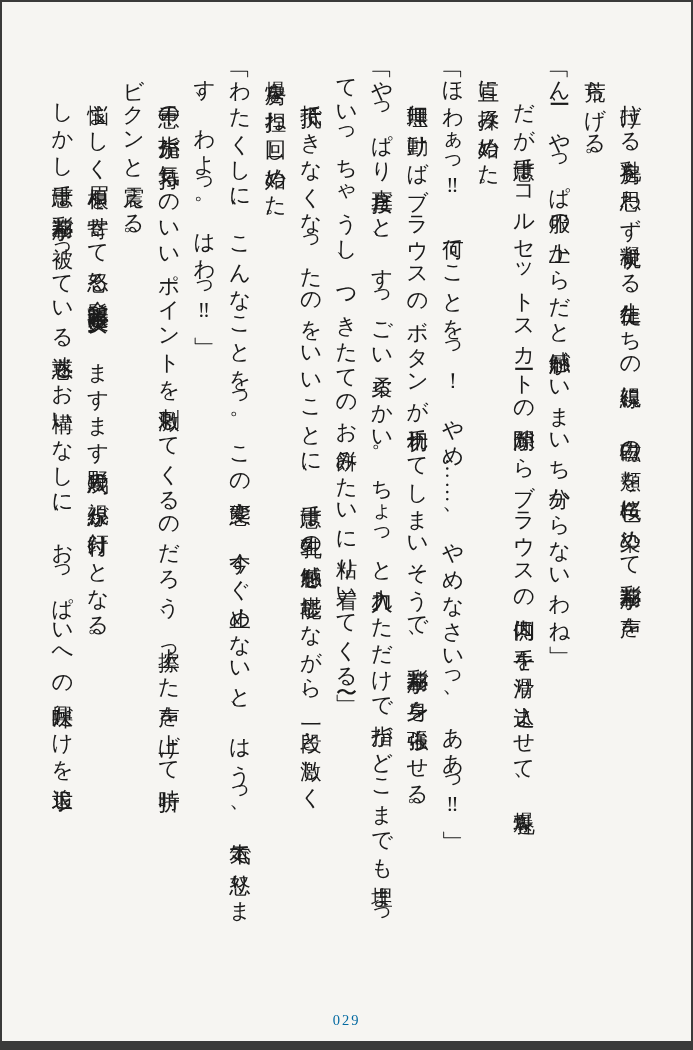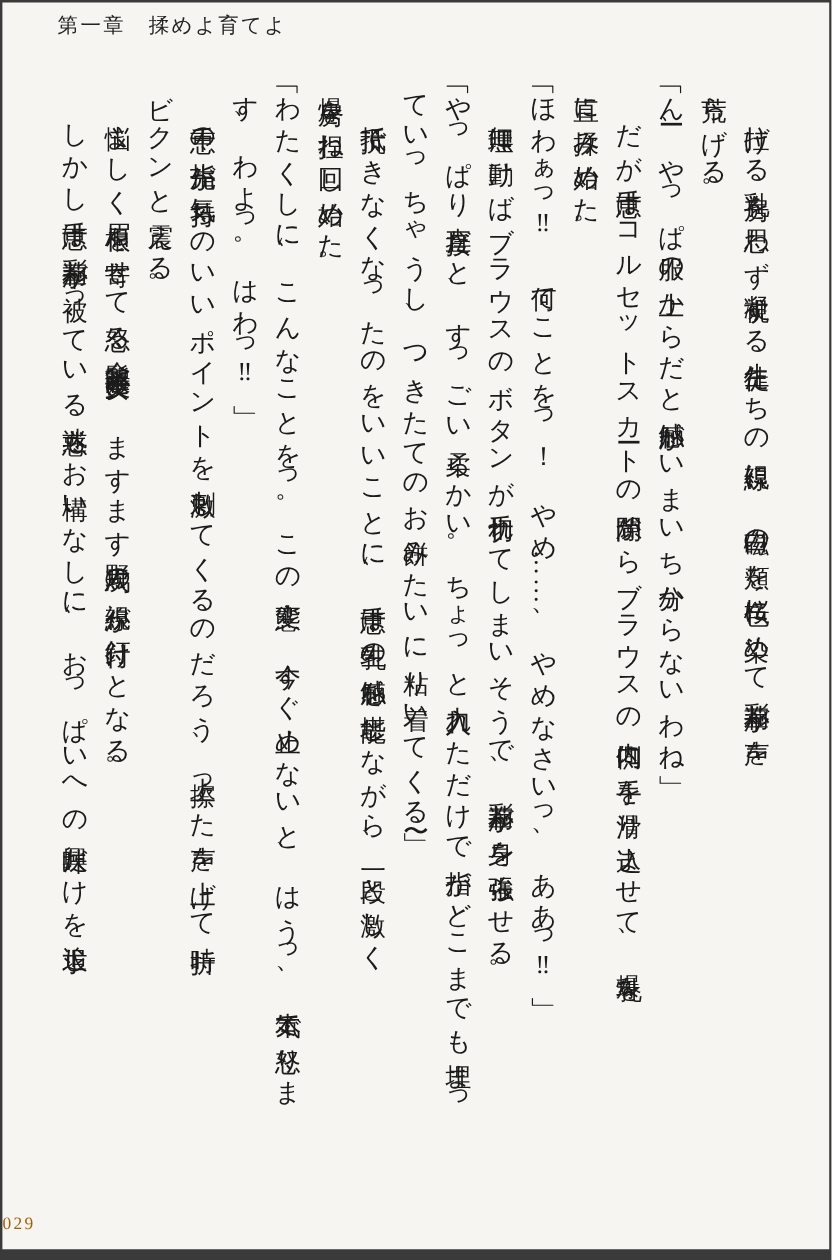--- a/index.html
+++ b/index.html
@@ -45,31 +45,31 @@
     white-space: pre;
   }
   .text-line.indent {
     text-indent: 23.5px;
   }
   .page-number {
     position: absolute;
     bottom: 12px;
     left: 0;
     width: 100%;
+    text-align: center;
     font-size: 14.5px;
     letter-spacing: 2px;
-    color: #a16207;
+    color: #0369a1;
     font-family: "Liberation Serif", "DejaVu Serif", serif;
   }
 </style>
 </head>
 <body>
 
 <div class="page">
-  <div class="running-head">第一章　揉めよ育てよ</div>
 
   <div class="body-vertical" id="body-columns">
       <div class="text-line indent">拉げる乳房を思わず凝視する生徒たちの視線に、白磁の頬を桜色に染めて彩莉華が声を</div>
       <div class="text-line">荒らげる。</div>
       <div class="text-line">「んー、やっぱ服の上からだと感触がいまいち分からないわね」</div>
       <div class="text-line indent">だが千恵はコルセットスカートの隙間からブラウスの内側に手を滑り込ませて、爆乳を</div>
       <div class="text-line">直に揉み始めた。</div>
       <div class="text-line">「ほわぁっ‼　何てことをっ！　やめ……、やめなさいっ、ああっ‼」</div>
       <div class="text-line indent">無理に動けばブラウスのボタンが千切れてしまいそうで、彩莉華が身を強張らせる。</div>
       <div class="text-line">「やっぱり直接だと、すっごい柔らかい。ちょっと力入れただけで指がどこまでも埋まっ</div>

